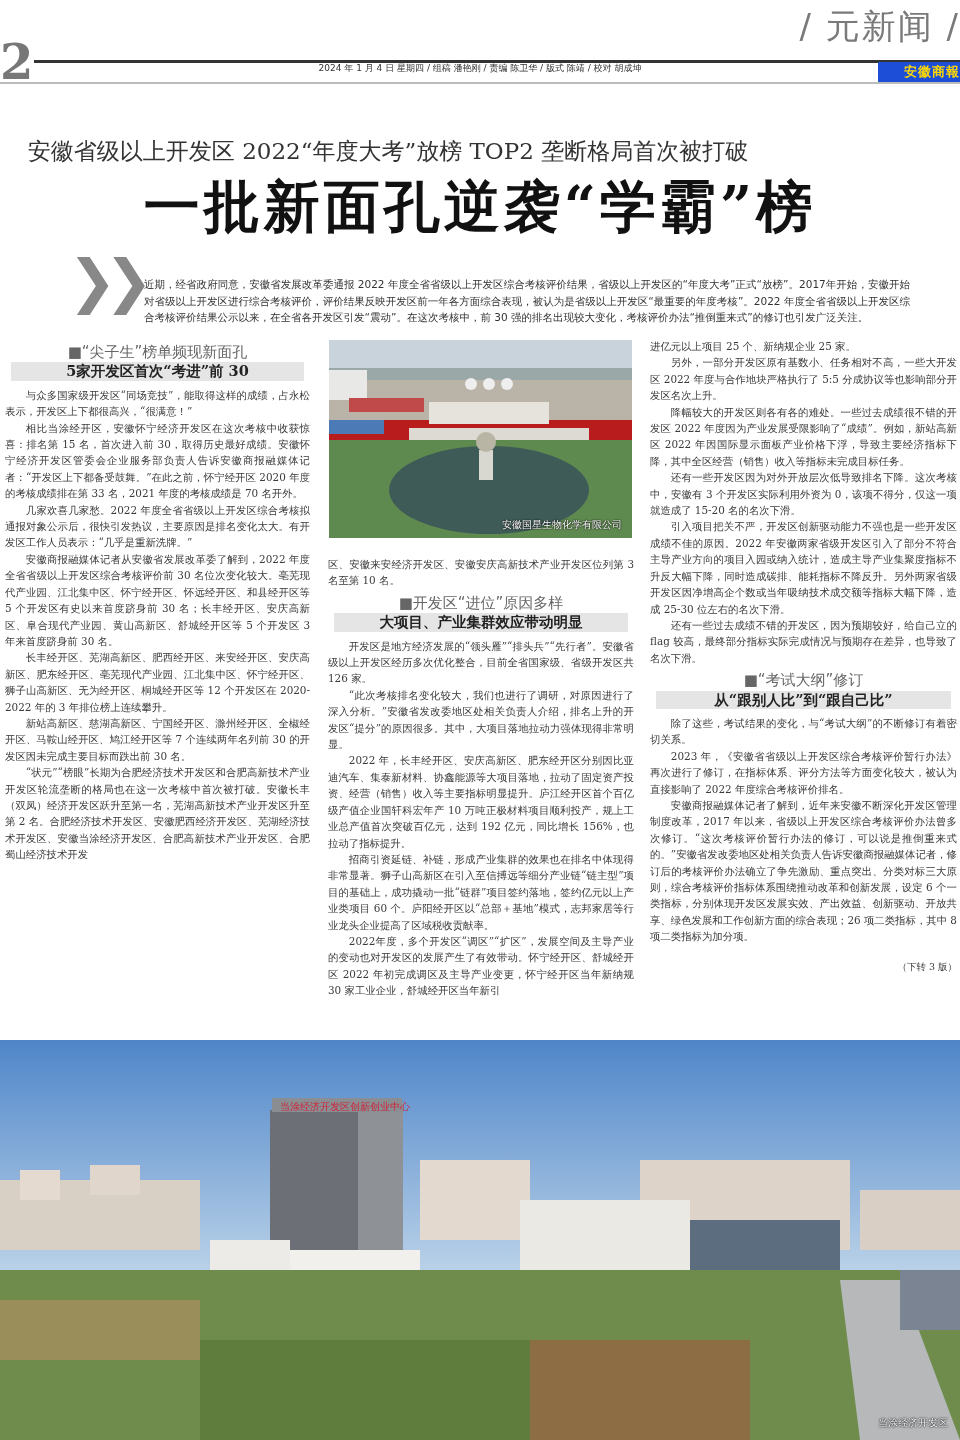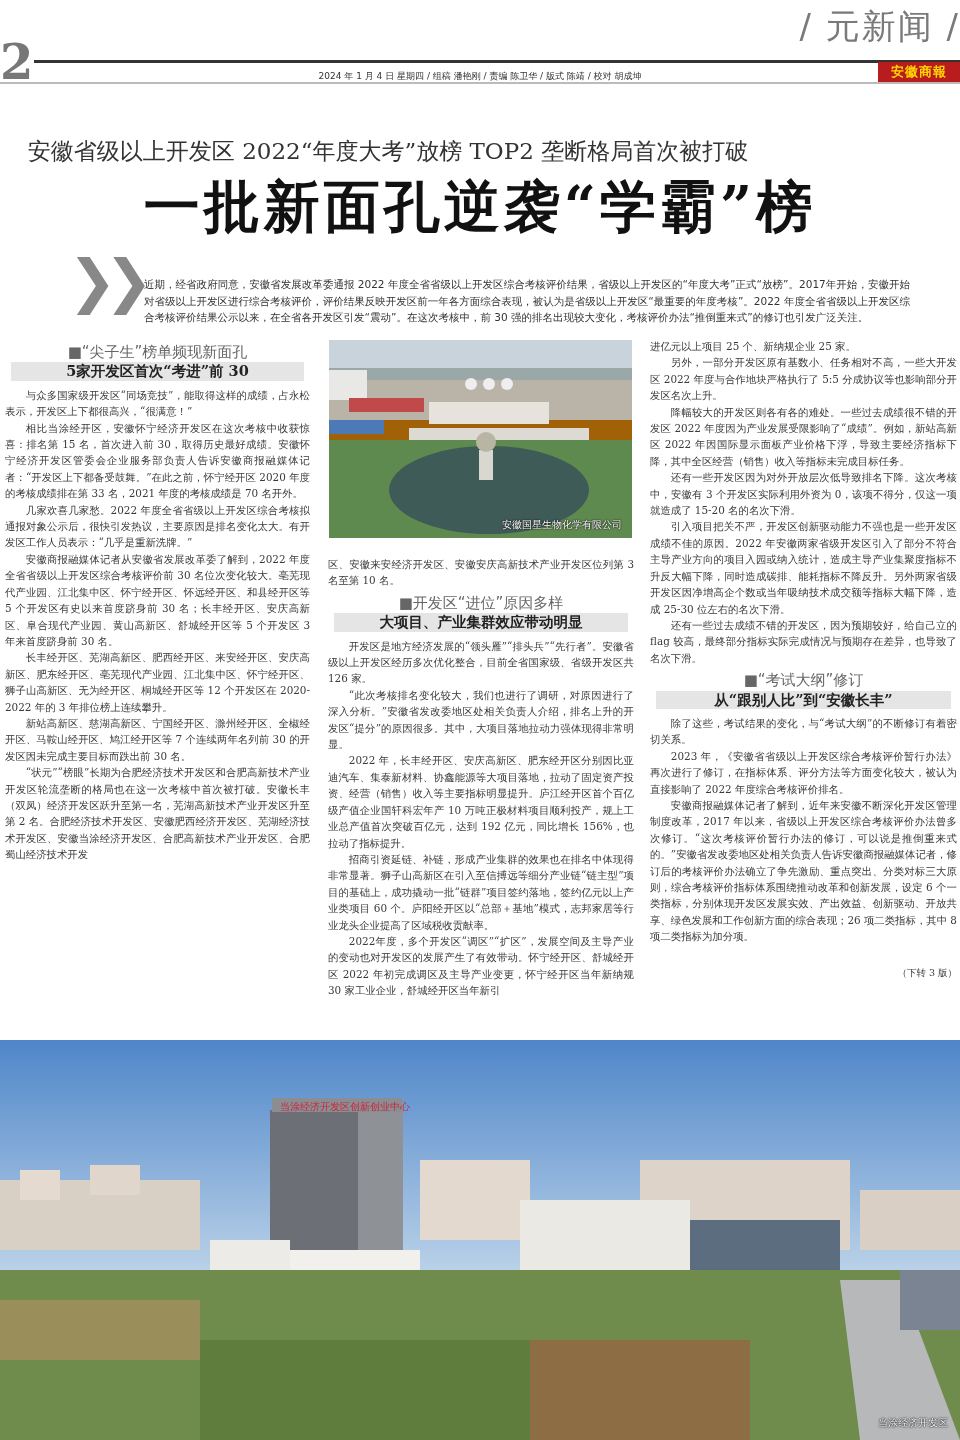--- a/index.html
+++ b/index.html
@@ -4,22 +4,22 @@
 <style>
   * { box-sizing: border-box; margin: 0; padding: 0; }
   body { width: 960px; height: 1440px; background: #ffffff; font-family: "DejaVu Serif", serif; color: #2a2a2a; overflow: hidden; position: relative; }
 
   
   .masthead { position: absolute; left: 0; top: 0; width: 960px; height: 100px; }
   .section-name { position: absolute; left: 0; width: 960px; top: 4px; text-align: right; font-family: "DejaVu Sans", sans-serif; font-size: 34px; color: #7a7a7a; letter-spacing: 2px; }
   .page-num { position: absolute; left: 0; top: 34px; font-family: "DejaVu Serif", serif; font-weight: bold; font-size: 48px; color: #777; }
   .rule-top { position: absolute; left: 34px; right: 0; top: 60px; height: 3px; background: #333; }
   .rule-bottom { position: absolute; left: 0; right: 0; top: 82px; height: 2px; background: #bbb; }
-  .dateline { position: absolute; left: 0; width: 960px; top: 70px; text-align: center; font-family: "DejaVu Sans", sans-serif; font-size: 9px; color: #333; }
-  .paper-logo { position: absolute; right: 0; top: 62px; width: 82px; height: 20px; background: #b91c1c; color: #ffd800; font-family: "DejaVu Sans", sans-serif; font-weight: bold; font-size: 13px; text-align: center; line-height: 20px; letter-spacing: 1px; }
+  .dateline { position: absolute; left: 0; width: 960px; top: 62px; text-align: center; font-family: "DejaVu Sans", sans-serif; font-size: 9px; color: #333; }
+  .paper-logo { position: absolute; right: 0; top: 62px; width: 82px; height: 20px; background: #1d4ed8; color: #ffd800; font-family: "DejaVu Sans", sans-serif; font-weight: bold; font-size: 13px; text-align: right; line-height: 20px; letter-spacing: 1px; }
 
   
   .kicker { position: absolute; left: 0; width: 776px; top: 136px; text-align: center; font-family: "DejaVu Serif", serif; font-size: 23px; color: #333; }
   .headline { position: absolute; left: 0; width: 960px; top: 170px; text-align: center; font-family: "DejaVu Serif", serif; font-weight: bold; font-size: 56px; color: #111; letter-spacing: 4px; }
 
   
   .lead-arrow { position: absolute; left: 68px; top: 252px; font-family: "DejaVu Sans", sans-serif; font-size: 58px; color: #888; line-height: 58px; font-weight: bold; letter-spacing: -12px; }
   .lead { position: absolute; left: 144px; top: 250px; width: 766px; font-family: "DejaVu Sans", sans-serif; font-size: 10.5px; line-height: 16.5px; color: #333; text-align: justify; margin-top: 26px; }
 
   
@@ -27,25 +27,25 @@
   .col p { text-indent: 2em; }
   .col p.noindent { text-indent: 0; }
   .col-left { left: 5px; width: 305px; }
   .col-mid { left: 328px; width: 306px; }
   .col-right { left: 650px; width: 307px; }
 
   .sub1 { text-align: center; font-family: "DejaVu Sans", sans-serif; font-size: 15px; color: #666; margin: 6px 0 2px; }
   .sub2 { text-align: center; font-family: "DejaVu Serif", serif; font-weight: bold; font-size: 14.5px; color: #222; background: #e5e5e5; padding: 1px 0; margin: 0 0 6px 6px; margin-right: 6px; }
 
   
-  .photo-1 { position: absolute; left: 329px; top: 340px; width: 303px; height: 198px; overflow: hidden; background: #a16207; }
+  .photo-1 { position: absolute; left: 329px; top: 340px; width: 303px; height: 198px; overflow: hidden; background: #b91c1c; }
   .photo-2 { position: absolute; left: 0; top: 1040px; width: 960px; height: 400px; overflow: hidden; background: #8b5cf6; }
   .caption { position: absolute; font-family: "DejaVu Sans", sans-serif; font-size: 10px; color: #fff; text-shadow: 0 0 2px #000, 0 0 1px #000; }
 
-  .continue { text-align: right; font-size: 9.5px; margin-top: 20px; text-indent: 0; }
+  .continue { text-align: right; font-size: 9.5px; margin-top: 14px; text-indent: 0; }
 </style>
 </head>
 <body>
 
 <div class="masthead">
   <div class="section-name">/ 元新闻 /</div>
   <div class="page-num">2</div>
   <div class="rule-top"></div>
   <div class="dateline">2024 年 1 月 4 日 星期四 / 组稿  潘艳刚 / 责编  陈卫华 / 版式  陈靖 / 校对  胡成坤</div>
   <div class="rule-bottom"></div>
@@ -104,21 +104,21 @@
 </div>
 
 <div class="col col-right">
   <p class="noindent">进亿元以上项目 25 个、新纳规企业 25 家。</p>
   <p>另外，一部分开发区原有基数小、任务相对不高，一些大开发区 2022 年度与合作地块严格执行了 5:5 分成协议等也影响部分开发区名次上升。</p>
   <p>降幅较大的开发区则各有各的难处。一些过去成绩很不错的开发区 2022 年度因为产业发展受限影响了“成绩”。例如，新站高新区 2022 年因国际显示面板产业价格下浮，导致主要经济指标下降，其中全区经营（销售）收入等指标未完成目标任务。</p>
   <p>还有一些开发区因为对外开放层次低导致排名下降。这次考核中，安徽有 3 个开发区实际利用外资为 0，该项不得分，仅这一项就造成了 15-20 名的名次下滑。</p>
   <p>引入项目把关不严，开发区创新驱动能力不强也是一些开发区成绩不佳的原因。2022 年安徽两家省级开发区引入了部分不符合主导产业方向的项目入园或纳入统计，造成主导产业集聚度指标不升反大幅下降，同时造成碳排、能耗指标不降反升。另外两家省级开发区因净增高企个数或当年吸纳技术成交额等指标大幅下降，造成 25-30 位左右的名次下滑。</p>
   <p>还有一些过去成绩不错的开发区，因为预期较好，给自己立的 flag 较高，最终部分指标实际完成情况与预期存在差异，也导致了名次下滑。</p>
   <div class="sub1">■“考试大纲”修订</div>
-  <div class="sub2">从“跟别人比”到“安徽长丰”</div>
+  <div class="sub2">从“跟别人比”到“跟自己比”</div>
   <p>除了这些，考试结果的变化，与“考试大纲”的不断修订有着密切关系。</p>
   <p>2023 年，《安徽省省级以上开发区综合考核评价暂行办法》再次进行了修订，在指标体系、评分方法等方面变化较大，被认为直接影响了 2022 年度综合考核评价排名。</p>
   <p>安徽商报融媒体记者了解到，近年来安徽不断深化开发区管理制度改革，2017 年以来，省级以上开发区综合考核评价办法曾多次修订。“这次考核评价暂行办法的修订，可以说是推倒重来式的。”安徽省发改委地区处相关负责人告诉安徽商报融媒体记者，修订后的考核评价办法确立了争先激励、重点突出、分类对标三大原则，综合考核评价指标体系围绕推动改革和创新发展，设定 6 个一类指标，分别体现开发区发展实效、产出效益、创新驱动、开放共享、绿色发展和工作创新方面的综合表现；26 项二类指标，其中 8 项二类指标为加分项。</p>
   <p class="continue">（下转 3 版）</p>
 </div>
 
 <div class="photo-2">
   <svg width="960" height="400" viewBox="0 0 960 400">
     <defs>
       <linearGradient id="sky" x1="0" y1="0" x2="0" y2="1">

